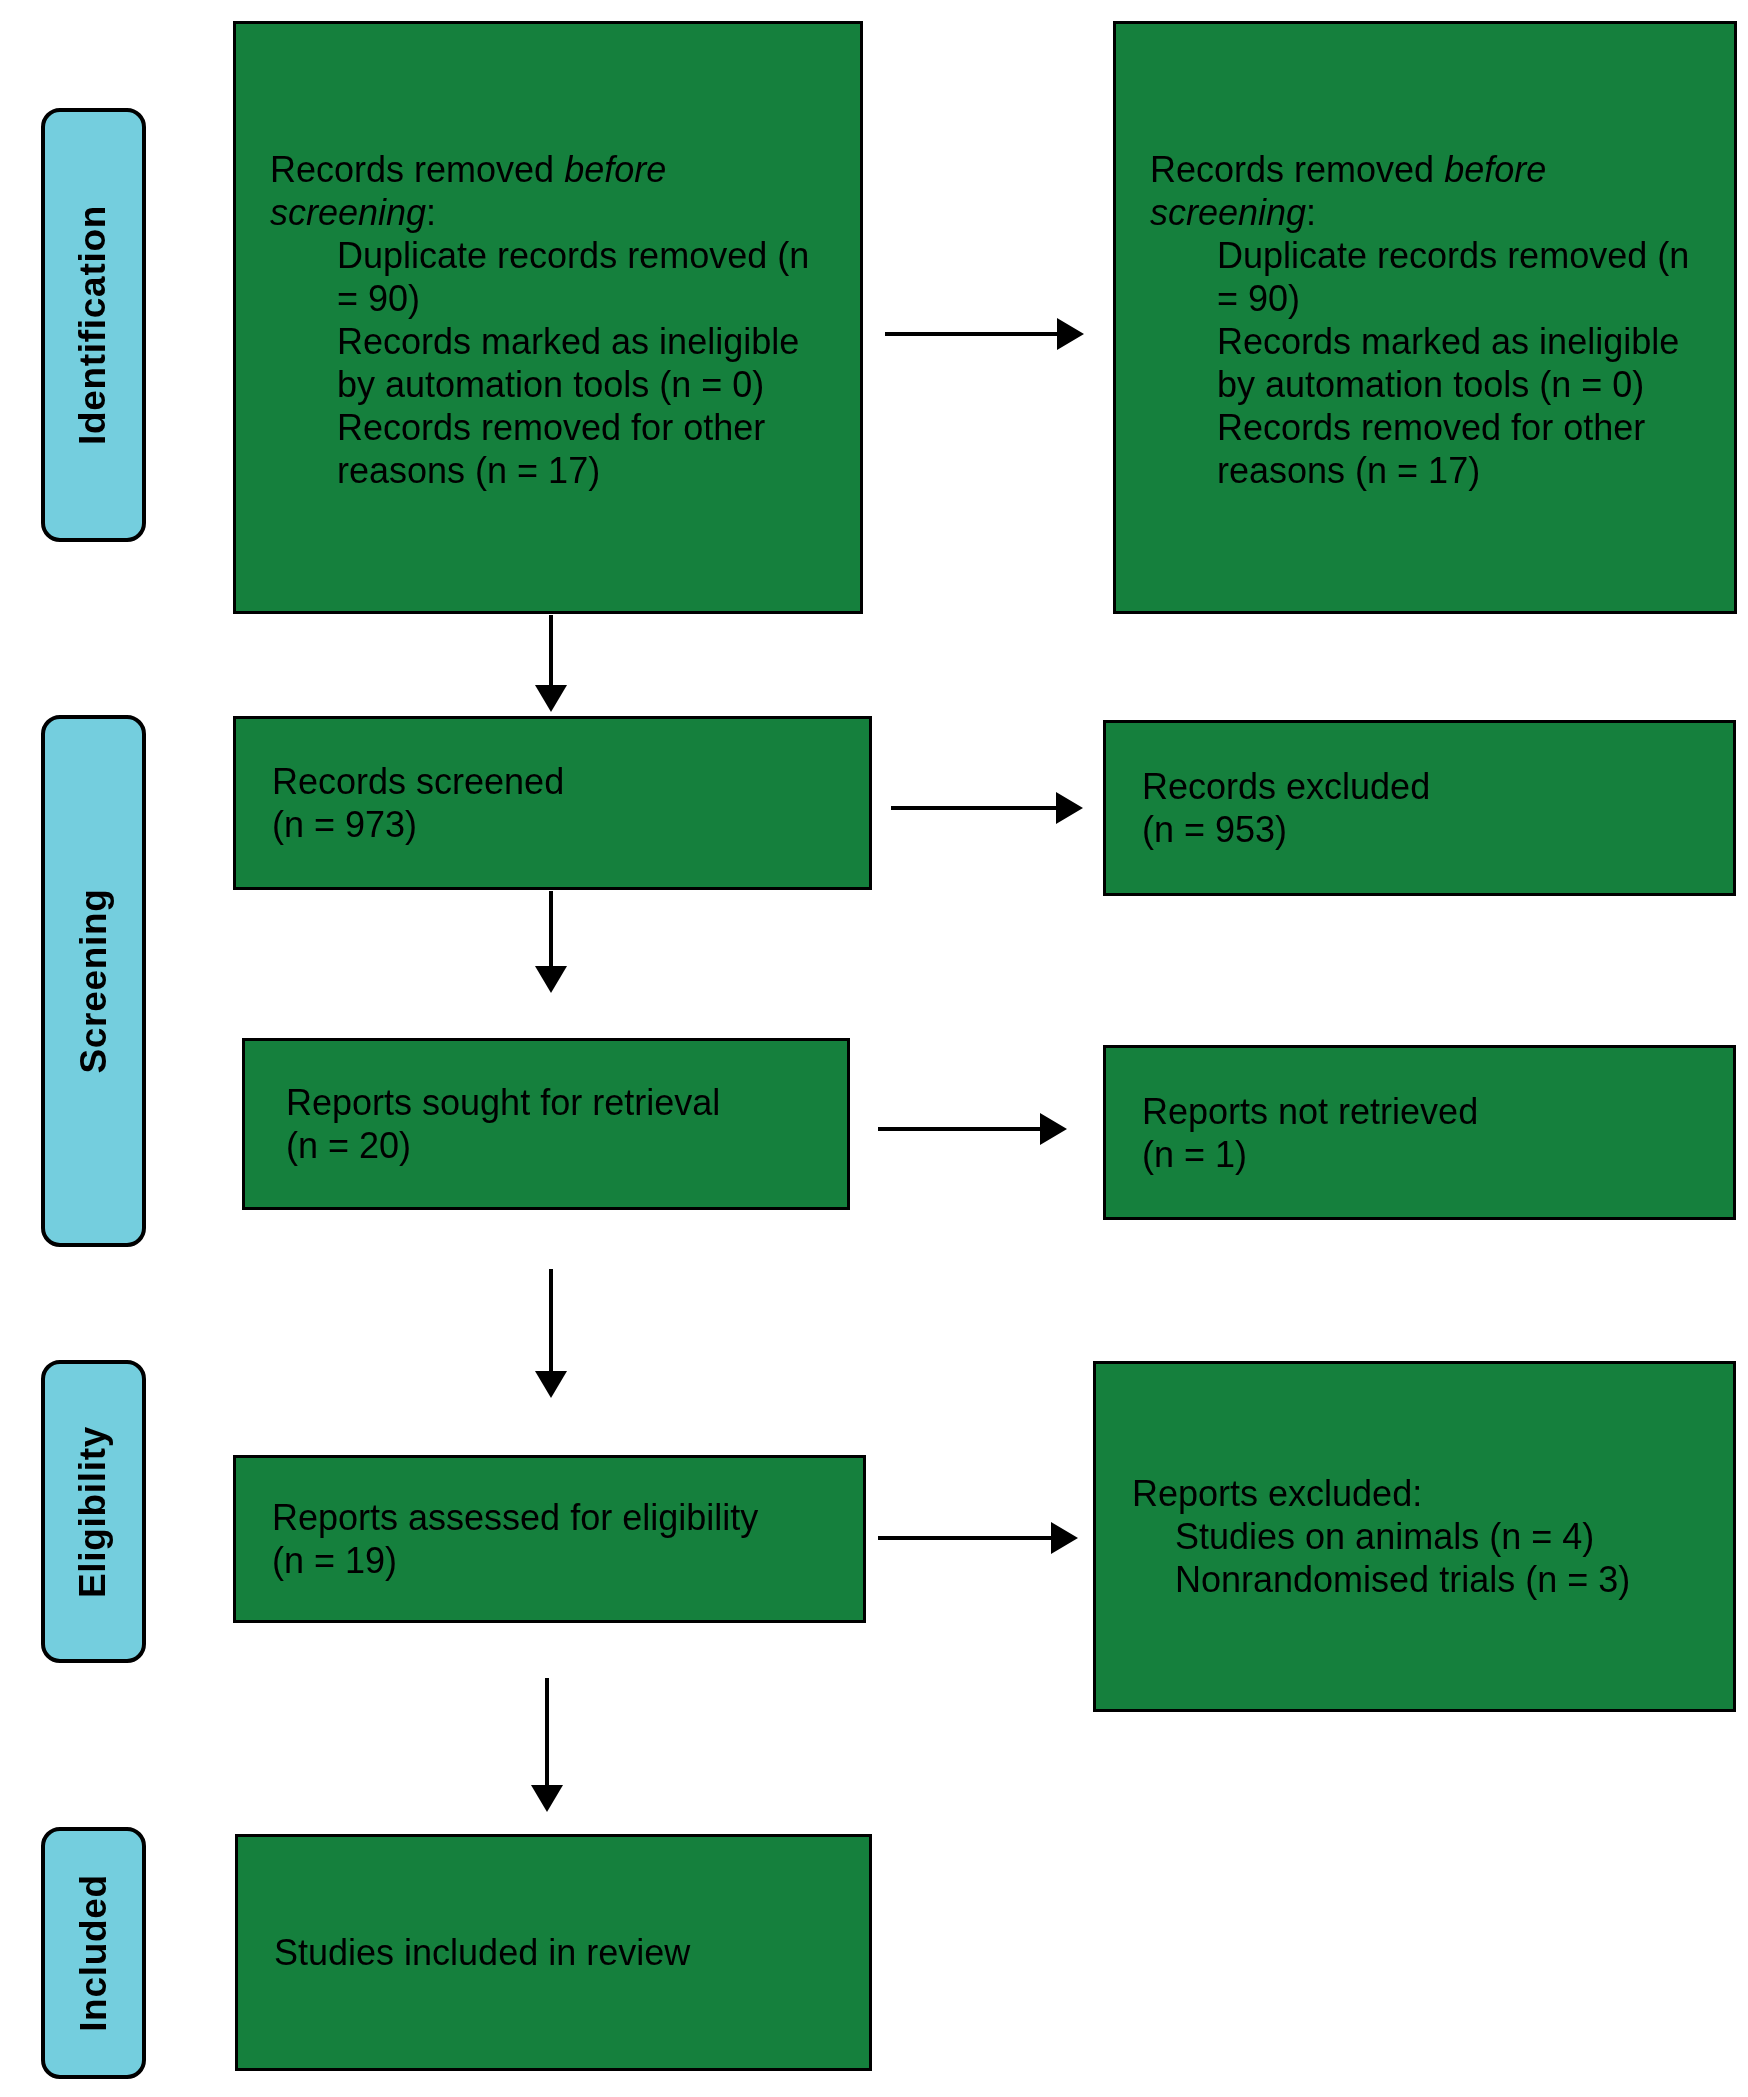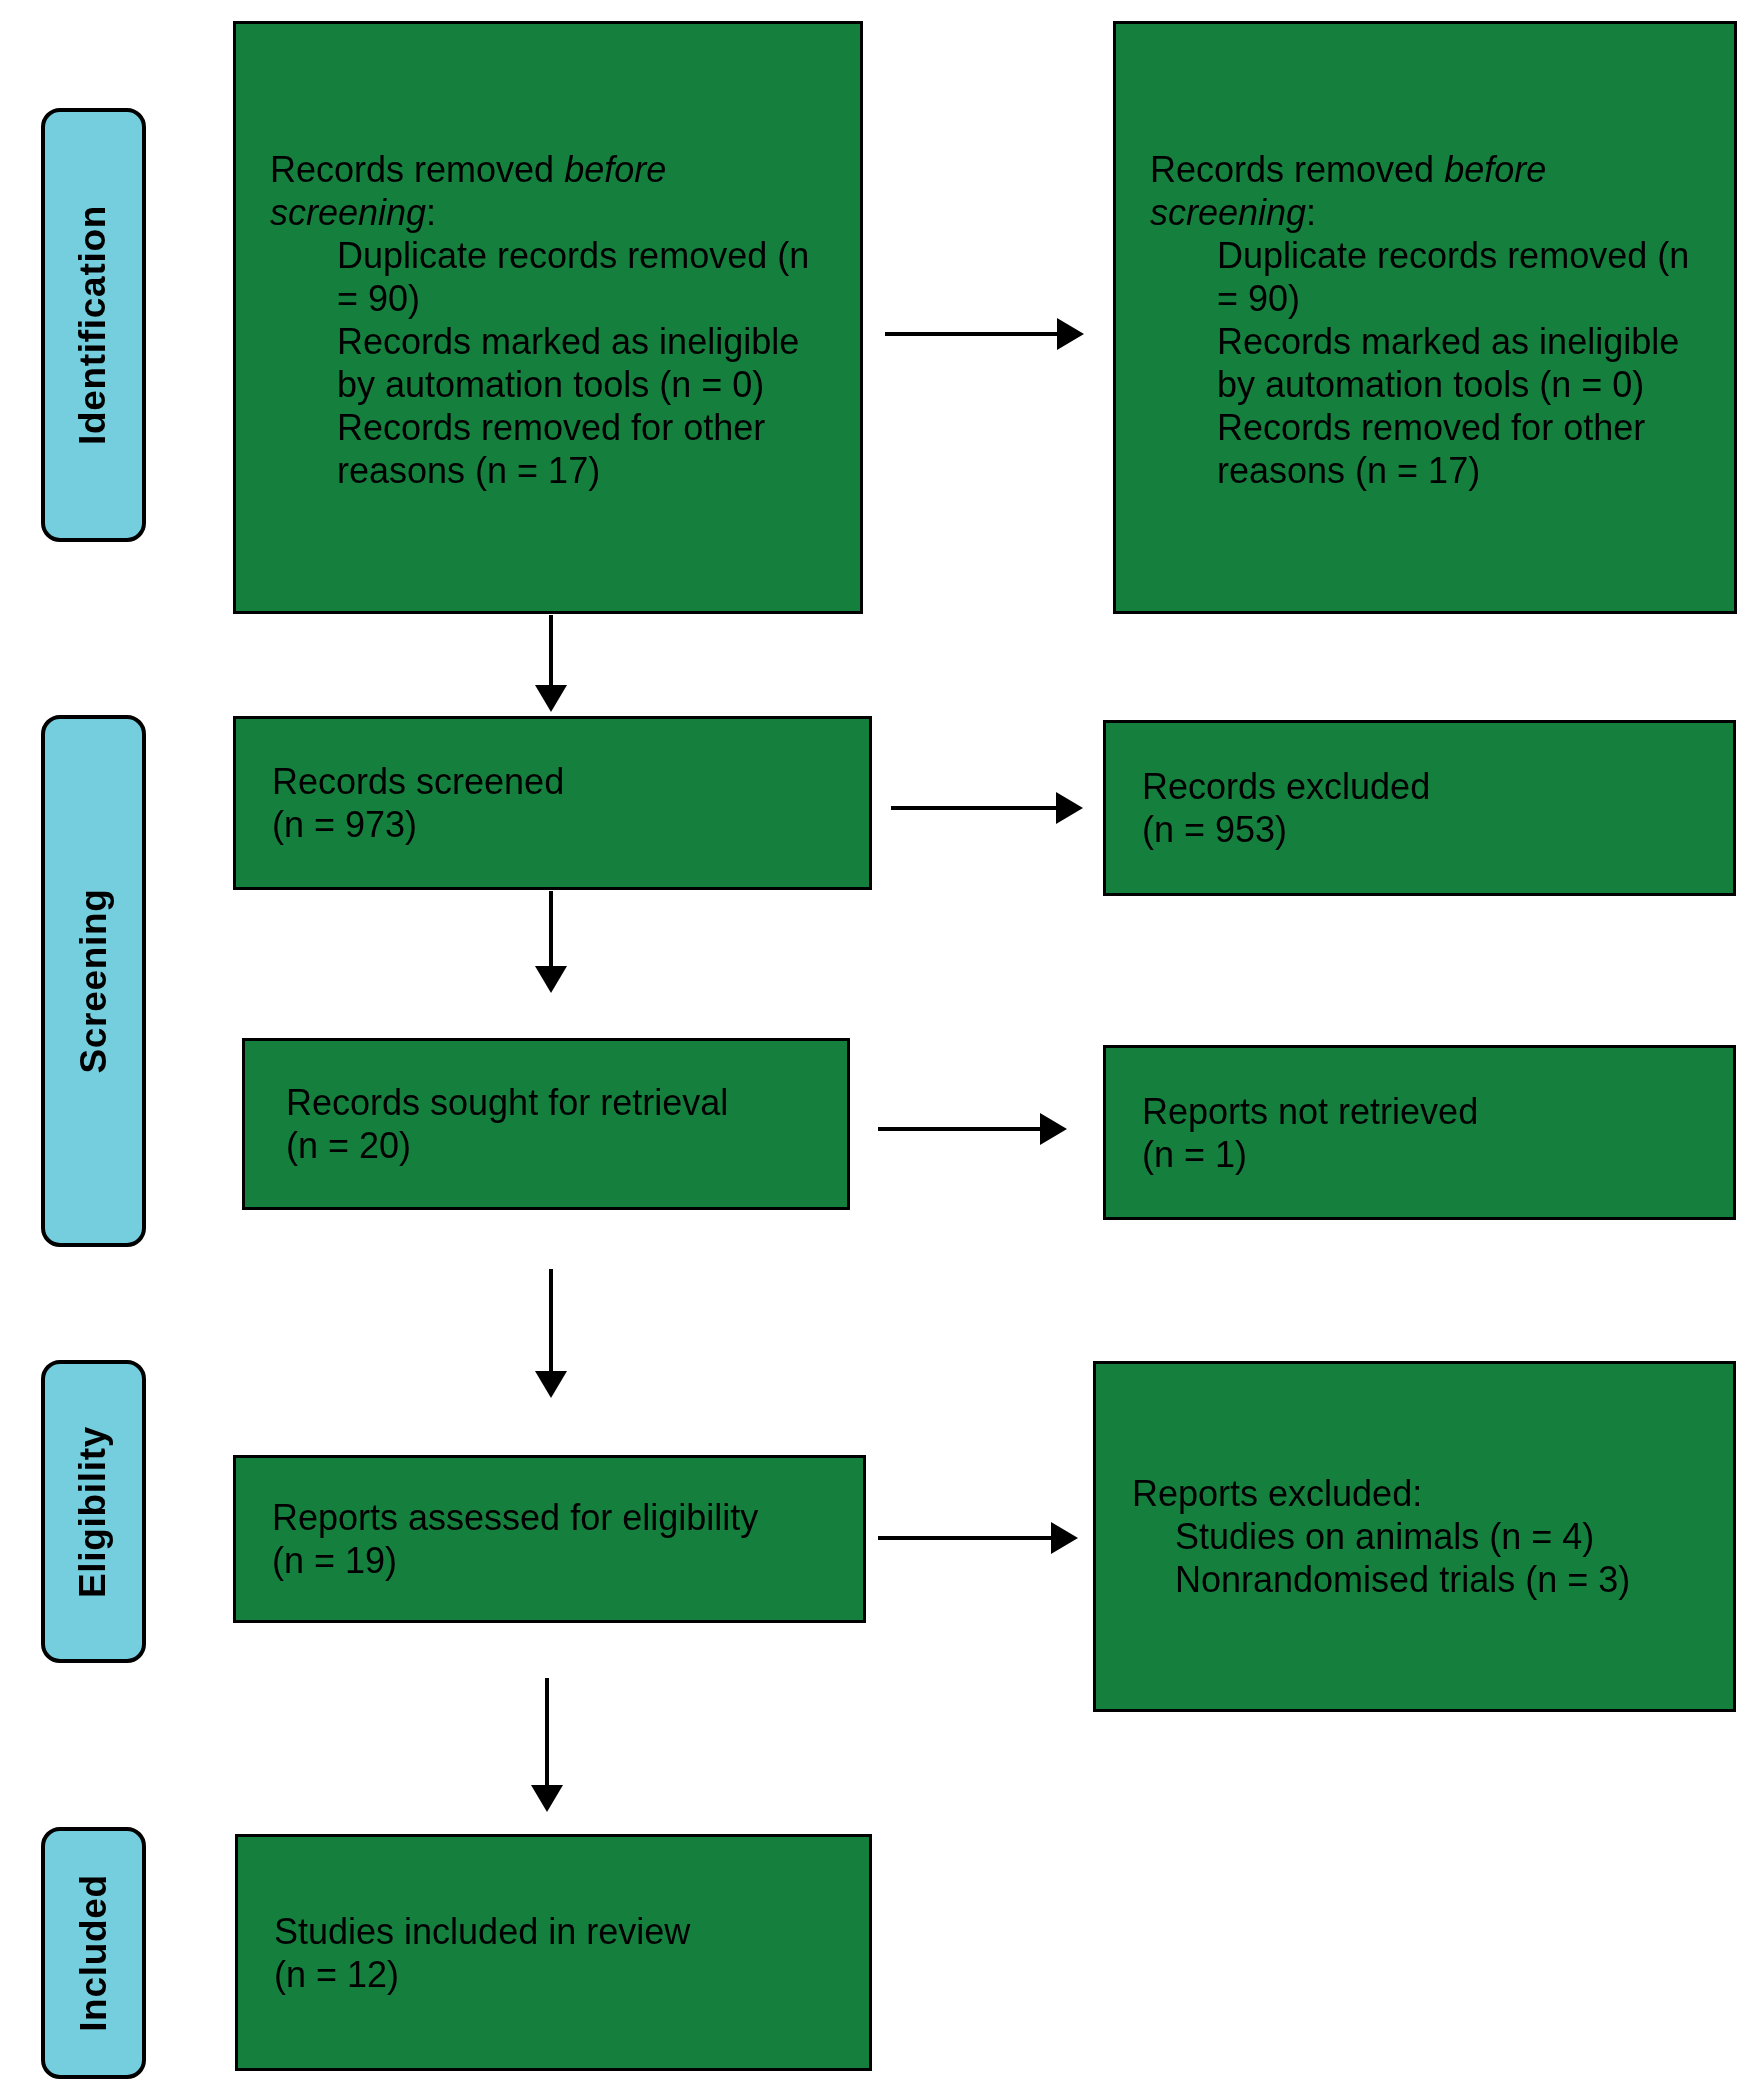--- a/index.html
+++ b/index.html
@@ -121,21 +121,21 @@
   <div>Records screened</div>
   <div>(n = 973)</div>
 </div>
 
 <div class="flow-box box-simple" style="left:1103px; top:720px; width:633px; height:176px;">
   <div>Records excluded</div>
   <div>(n = 953)</div>
 </div>
 
 <div class="flow-box box-simple" style="left:242px; top:1038px; width:608px; height:172px; padding-left:41px;">
-  <div>Records sought for retrieval</div>
+  <div>Reports sought for retrieval</div>
   <div>(n = 20)</div>
 </div>
 
 <div class="flow-box box-simple" style="left:1103px; top:1045px; width:633px; height:175px;">
   <div>Reports not retrieved</div>
   <div>(n = 1)</div>
 </div>
 
 <div class="flow-box box-simple" style="left:233px; top:1455px; width:633px; height:168px;">
   <div>Reports assessed for eligibility</div>
@@ -143,21 +143,20 @@
 </div>
 
 <div class="flow-box box-center-rich" style="left:1093px; top:1361px; width:643px; height:351px;">
   <div>Reports excluded:</div>
   <div class="sub-item">Studies on animals (n = 4)</div>
   <div class="sub-item">Nonrandomised trials (n = 3)</div>
 </div>
 
 <div class="flow-box box-simple" style="left:235px; top:1834px; width:637px; height:237px;">
   <div>Studies included in review</div>
-  <div>(n = 12)</div>
 </div>
 
 <div class="harrow" style="left:885px; top:318px; width:199px;">
   <div class="shaft"></div>
   <div class="head"></div>
 </div>
 
 <div class="varrow" style="left:535px; top:615px; height:97px;">
   <div class="shaft"></div>
   <div class="head"></div>

